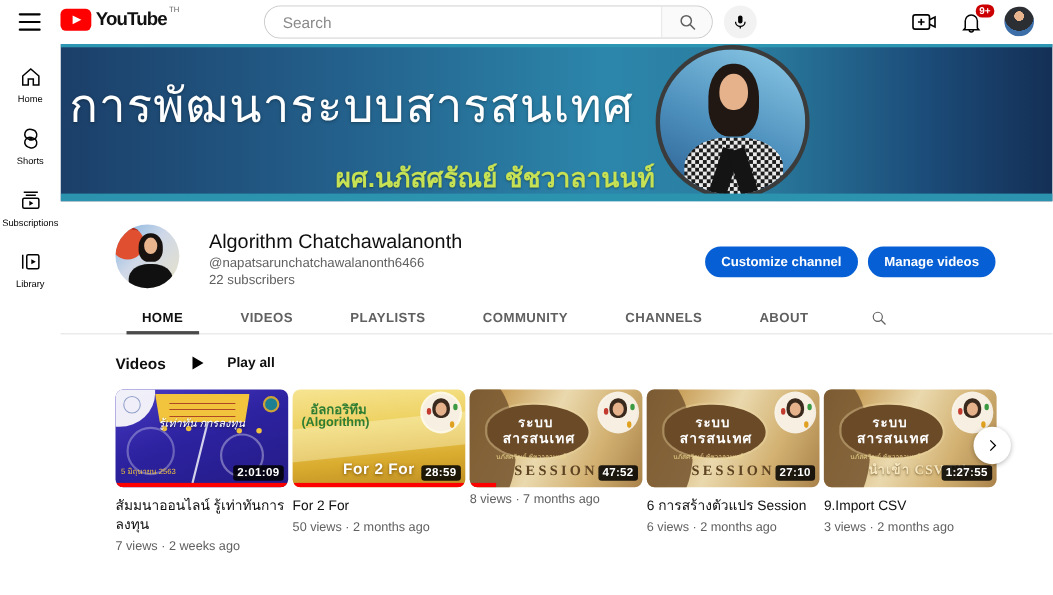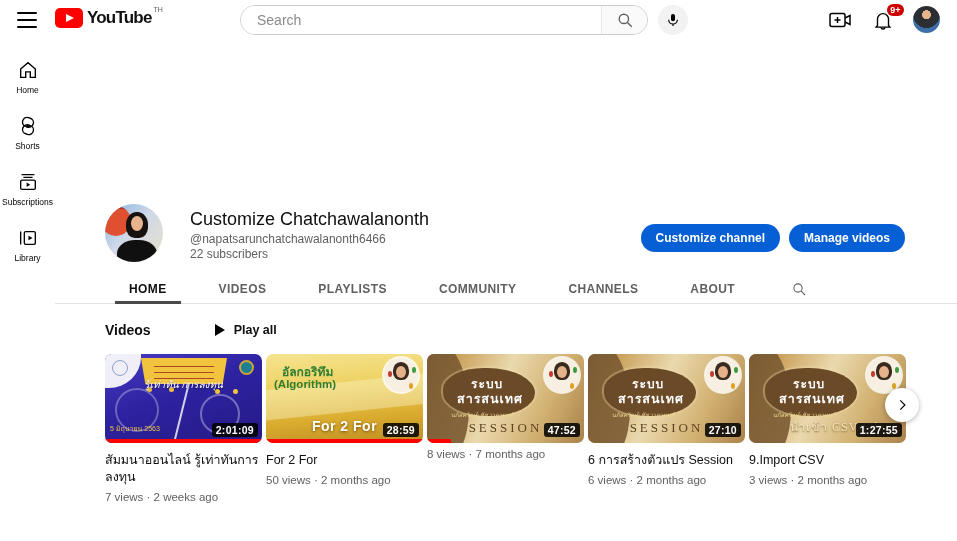--- a/index.html
+++ b/index.html
@@ -1,18 +1,18 @@
 <!DOCTYPE html>
 <html><head>
 <meta charset="utf-8">
 <style>
   * { margin:0; padding:0; box-sizing:border-box; }
   html,body { background:#fff; }
   .app { position:relative; width:957px; height:541px; background:#fff;
-         font-family:"Liberation Sans", sans-serif; overflow:hidden; color:#0f0f0f;border-radius:19px; }
+         font-family:"Liberation Sans", sans-serif; overflow:hidden; color:#0f0f0f; }
 
   
   .topbar { position:absolute; left:0; top:0; width:957px; height:40px; background:#fff; z-index:30; }
   .hamburger { position:absolute; left:17px; top:12px; width:20px; height:16px; cursor:pointer; }
   .hamburger span { display:block; width:20px; height:2px; background:#030303; margin-bottom:5px; border-radius:1px; }
   .logo { position:absolute; left:55px; top:8px; display:flex; align-items:flex-start; cursor:pointer; }
   .logo-badge { width:28px; height:20px; background:#ff0000; border-radius:5px; position:relative; }
   .logo-badge::after { content:""; position:absolute; left:11px; top:5.5px; border-left:8px solid #fff;
                        border-top:4.5px solid transparent; border-bottom:4.5px solid transparent; }
   .logo-word { font-size:17px; font-weight:bold; letter-spacing:-0.8px; color:#111; margin-left:4px; line-height:20px; }
@@ -85,21 +85,21 @@
           display:flex; align-items:stretch; padding-left:48px; }
   .tab { position:relative; display:flex; align-items:center; padding:0 26px; font-size:12px; letter-spacing:.4px;
          color:#606060; font-weight:bold; cursor:pointer; }
   .tab.active { color:#0f0f0f; }
   .tab.active::after { content:""; position:absolute; left:12px; right:12px; bottom:-1px; height:3px; background:#4a4a4a; }
   .tab-search { display:flex; align-items:center; padding:0 14px; margin-left:16px; cursor:pointer; }
 
   
   .videos-head { position:absolute; left:105px; top:322px; display:flex; align-items:center; }
   .videos-title { font-size:14px; font-weight:bold; color:#0f0f0f; }
-  .play-all { display:flex; align-items:center; gap:9px; margin-left:64px; cursor:pointer; }
+  .play-all { display:flex; align-items:center; gap:22px; margin-left:24px; cursor:pointer; }
   .play-tri { width:0; height:0; border-left:10px solid #030303; border-top:6px solid transparent; border-bottom:6px solid transparent; }
   .play-all-label { font-size:12.5px; font-weight:bold; color:#0f0f0f; }
 
   .cards { position:absolute; left:105px; top:354px; display:flex; gap:4px; }
   .card { width:157px; }
   .thumb { position:relative; width:157px; height:89px; border-radius:7px; overflow:hidden; cursor:pointer; }
   .duration { position:absolute; right:4px; bottom:6px; background:rgba(0,0,0,.85); color:#fff;
               font-size:10.5px; font-weight:bold; padding:1px 4px; border-radius:3px; letter-spacing:.3px; z-index:5; }
   .progress { position:absolute; left:0; bottom:0; height:4px; background:#ff0000; z-index:4; }
   .p-full { width:100%; } .p-15 { width:15%; }
@@ -150,21 +150,21 @@
   
   .ts { background: linear-gradient(115deg,#8a6a3c 0%, #caa15c 16%, #ead9ae 45%, #d3b273 72%, #a9824a 100%); }
   .ts::before { content:""; position:absolute; left:-20px; top:-14px; width:62px; height:124px;
                 background:#7a5a33; border-radius:0 70% 55% 0; opacity:.9; }
   .ts .blob { position:absolute; left:16px; top:14px; width:92px; height:48px; background:#6b4a28;
               border-radius:46% 54% 50% 50%; box-shadow:0 0 0 2px rgba(240,220,170,.35); }
   .ts .sys1 { position:absolute; left:44px; top:20px; color:#fff; font-weight:bold; font-size:12px; letter-spacing:1px; }
   .ts .sys2 { position:absolute; left:30px; top:35px; color:#fff; font-weight:bold; font-size:12.5px; letter-spacing:1px; }
   .ts .lect { position:absolute; left:24px; top:56px; color:#e8d28a; font-size:6px; white-space:nowrap; }
   .ts .caption { position:absolute; left:0; bottom:7px; width:100%; text-align:center; color:#5d4322;
-                 font-family:"Liberation Serif", serif; font-weight:normal; font-size:13px; letter-spacing:3px; }
+                 font-family:"Liberation Serif", serif; font-weight:bold; font-size:13px; letter-spacing:3px; }
   .ts .caption.csv { color:#f5e6c0; letter-spacing:1px; font-size:12px; text-align:center; padding-left:20px;
                      text-shadow:0 1px 2px rgba(90,60,10,.8); }
 
   .next-btn { position:absolute; left:885px; top:388px; width:34px; height:34px; border-radius:50%;
               background:#fff; border:none; box-shadow:0 1px 5px rgba(0,0,0,.3); cursor:pointer; z-index:10;
               display:flex; align-items:center; justify-content:center; }
 
   svg { display:block; }
 </style>
 </head>
@@ -267,28 +267,39 @@
         <svg width="22" height="22" viewBox="0 0 24 24" fill="none" stroke="#030303" stroke-width="1.5">
           <path d="M4 5v14"></path>
             <rect x="8" y="5" width="12" height="14" rx="1.5"></rect>
           <path d="M12.5 9.5l4.5 2.5-4.5 2.5z" fill="#030303" stroke="none"></path>
         </svg>
       </span>
       <span class="lbl">Library</span>
     </div>
   </div>
 
+  <div class="banner">
+    <div class="banner-title">การพัฒนาระบบสารสนเทศ</div>
+    <div class="banner-subtitle">ผศ.นภัสศรัณย์  ชัชวาลานนท์</div>
+    <div class="banner-photo">
+      <i class="bp-body"></i>
+        <i class="bp-lapel"></i>
+        <i class="bp-lapel2"></i>
+        <i class="bp-hair"></i>
+        <i class="bp-face"></i>
+    </div>
+  </div>
 
   <div class="ch-avatar">
     <i class="ca-umb"></i>
       <i class="ca-body"></i>
       <i class="ca-hair"></i>
       <i class="ca-face"></i>
   </div>
-  <div class="ch-name">Customize Chatchawalanonth</div>
+  <div class="ch-name">Algorithm Chatchawalanonth</div>
   <div class="ch-handle">@napatsarunchatchawalanonth6466</div>
   <div class="ch-subs">22 subscribers</div>
   <div class="ch-actions">
     <button class="pill-btn">Customize channel</button>
     <button class="pill-btn">Manage videos</button>
   </div>
 
   <div class="tabs">
     <div class="tab active">HOME</div>
     <div class="tab">VIDEOS</div>

